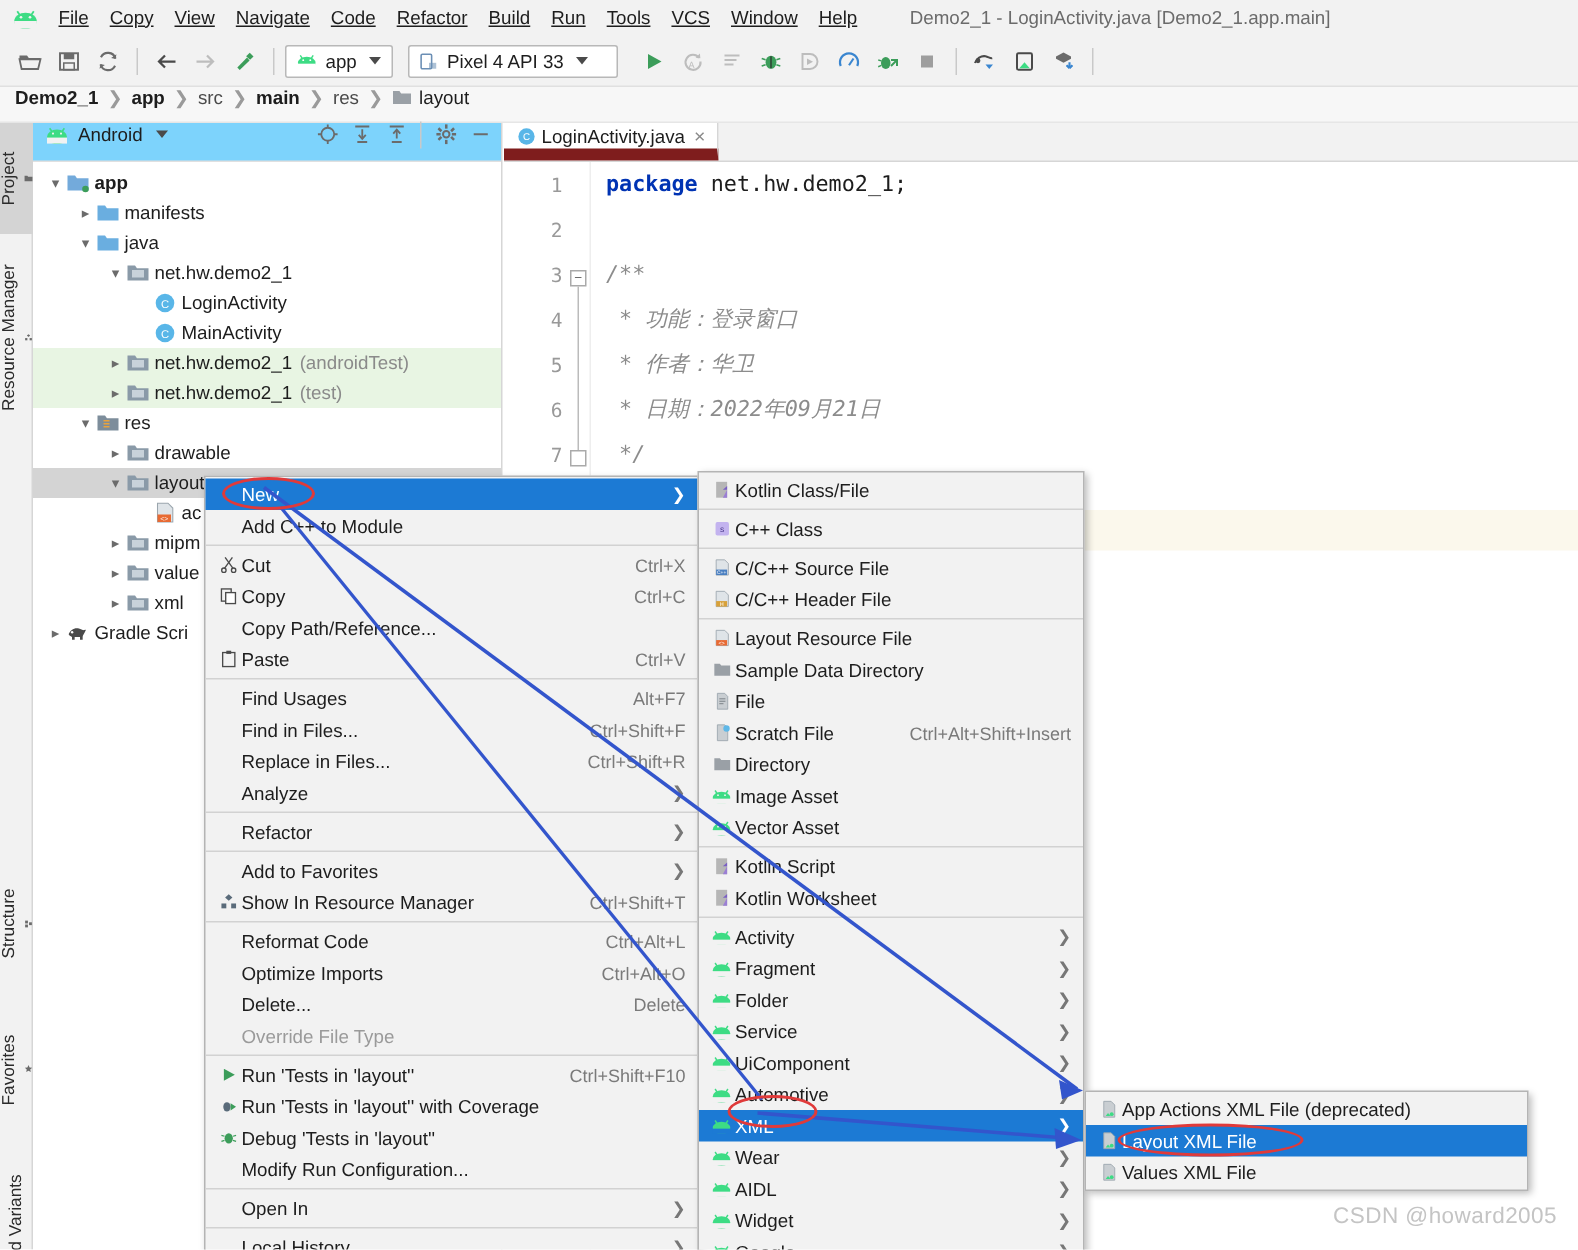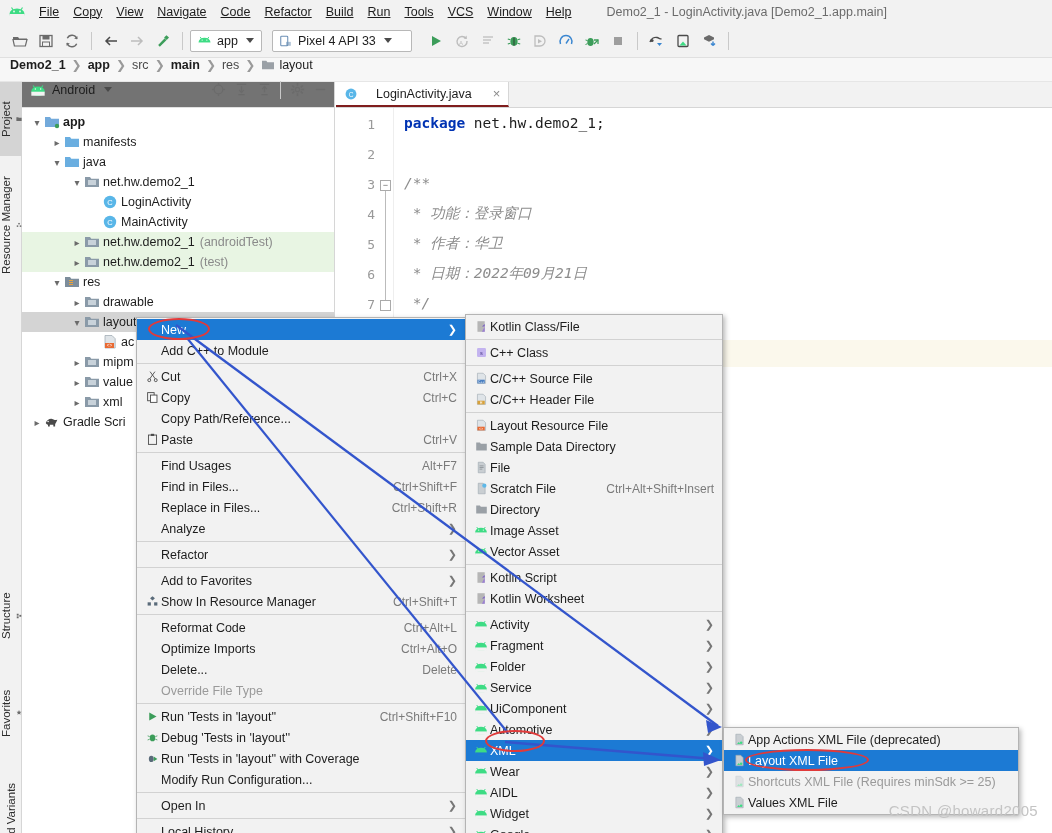--- a/index.html
+++ b/index.html
@@ -78,21 +78,21 @@
     gap: 4px; padding: 4px 0;
   }
   .stripe-tab.active { background: #d4d4d4; }
 
   
   .project-panel {
     position: absolute; top: 82px; left: 22px; width: 313px; height: 751px;
     background: #ffffff; border-right: 1px solid #d6d6d6;
   }
   .pp-header {
-    height: 26px; background: #737373; display: flex; align-items: center;
+    height: 26px; background: #7dd3fc; display: flex; align-items: center;
     padding: 0 4px 10px 8px; border-bottom: 1px solid #e0e0e0;
   }
   .pp-title { font-size: 12.5px; margin-left: 6px; color: #1d1d1d; }
   .pp-header .caret {
     width: 0; height: 0; border-left: 4px solid transparent; border-right: 4px solid transparent;
     border-top: 5px solid #4a4a4a; margin-left: 9px;
   }
   .pp-icons { margin-left: auto; display: flex; align-items: center; gap: 3px; }
   .pp-ic { width: 20px; height: 20px; display: flex; align-items: center; justify-content: center; cursor: default; }
 
@@ -114,23 +114,23 @@
   .fico { width: 16px; height: 16px; flex: 0 0 16px; display: inline-block; position: relative; }
 
   
   .editor {
     position: absolute; top: 82px; left: 336px; width: 716px; height: 751px;
     background: #ffffff;
   }
   .tabstrip { height: 26px; background: #f2f2f2; display: flex; align-items: stretch;
               border-bottom: 1px solid #d6d6d6; }
   .etab {
-    background: #ffffff; display: flex; align-items: center; gap: 18px;
+    background: #ffffff; display: flex; align-items: center; gap: 3px;
     padding: 0 8px; font-size: 12.5px; border-right: 1px solid #d6d6d6;
-    border-bottom: 2px solid #7f1d1d; cursor: default;
+    border-bottom: 8px solid #7f1d1d; cursor: default;
   }
   .etab .close { color: #8a8a8a; font-size: 13px; margin-left: 3px; cursor: default; }
 
   .gutter {
     position: absolute; top: 26px; left: 0; width: 58px; height: 725px;
     background: #ffffff; border-right: 1px solid #eeeeee;
   }
   .lineno {
     position: absolute; right: 18px; color: #999999;
     font-family: "DejaVu Sans Mono", monospace; font-size: 13px;
@@ -803,41 +803,41 @@
         <svg width="13" height="13" viewBox="0 0 16 16">
             <path d="M4 3l9 5-9 5z" fill="#3c9d5a"></path>
           </svg>
       </span>
       <span class="mlabel">Run 'Tests in 'layout''</span>
       <span class="mkey">Ctrl+Shift+F10</span>
     </div>
     <div class="mrow">
       <span class="mico">
         <svg width="13" height="13" viewBox="0 0 16 16">
+            <ellipse cx="6.5" cy="8.5" rx="3" ry="3.8" fill="#5a6b7a"></ellipse>
+            <path d="M9.5 5.5l4.5 3-4.5 3z" fill="#3c9d5a"></path>
+          </svg>
+      </span>
+      <span class="mlabel">Run 'Tests in 'layout'' with Coverage</span>
+    </div>
+    <div class="mrow">
+      <span class="mico">
+        <svg width="13" height="13" viewBox="0 0 16 16">
             <ellipse cx="8" cy="8.5" rx="3.4" ry="4.2" fill="#3c9d5a"></ellipse>
             <g stroke="#3c9d5a" stroke-width="1">
               <line x1="2" y1="6" x2="4.5" y2="6.8"></line>
               <line x1="14" y1="6" x2="11.5" y2="6.8"></line>
               <line x1="2" y1="11" x2="4.5" y2="10.2"></line>
               <line x1="14" y1="11" x2="11.5" y2="10.2"></line>
             </g>
           </svg>
       </span>
       <span class="mlabel">Debug 'Tests in 'layout''</span>
     </div>
     <div class="mrow">
-      <span class="mico">
-        <svg width="13" height="13" viewBox="0 0 16 16">
-            <ellipse cx="6.5" cy="8.5" rx="3" ry="3.8" fill="#5a6b7a"></ellipse>
-            <path d="M9.5 5.5l4.5 3-4.5 3z" fill="#3c9d5a"></path>
-          </svg>
-      </span>
-      <span class="mlabel">Run 'Tests in 'layout'' with Coverage</span>
-    </div>
-    <div class="mrow">
       <span class="mico"></span>
       <span class="mlabel">Modify Run Configuration...</span>
     </div>
     <div class="msep"></div>
     <div class="mrow">
       <span class="mico"></span>
       <span class="mlabel">Open In</span>
       <span class="marrow">❯</span>
     </div>
     <div class="msep"></div>
@@ -1136,30 +1136,20 @@
     <div class="mrow sel">
       <span class="mico">
           <svg width="13" height="13" viewBox="0 0 16 16">
             <path d="M3.5 1.5h6l3 3V14.5h-9z" fill="#c9ced2" stroke="#9aa5ad" stroke-width="0.7"></path>
             <path d="M5 13.5l2-2.5 2 2.5z" fill="#3ddc84"></path>
             <circle cx="10" cy="12" r="1.6" fill="#3ddc84"></circle>
           </svg>
         </span>
       <span class="mlabel">Layout XML File</span>
     </div>
-    <div class="mrow disabled">
-      <span class="mico">
-          <svg width="13" height="13" viewBox="0 0 16 16" opacity="0.45">
-            <path d="M3.5 1.5h6l3 3V14.5h-9z" fill="#c9ced2" stroke="#9aa5ad" stroke-width="0.7"></path>
-            <path d="M5 13.5l2-2.5 2 2.5z" fill="#3ddc84"></path>
-            <circle cx="10" cy="12" r="1.6" fill="#3ddc84"></circle>
-          </svg>
-        </span>
-      <span class="mlabel">Shortcuts XML File (Requires minSdk &gt;= 25)</span>
-    </div>
     <div class="mrow">
       <span class="mico">
           <svg width="13" height="13" viewBox="0 0 16 16">
             <path d="M3.5 1.5h6l3 3V14.5h-9z" fill="#c9ced2" stroke="#9aa5ad" stroke-width="0.7"></path>
             <path d="M5 13.5l2-2.5 2 2.5z" fill="#3ddc84"></path>
             <circle cx="10" cy="12" r="1.6" fill="#3ddc84"></circle>
           </svg>
         </span>
       <span class="mlabel">Values XML File</span>
     </div>

